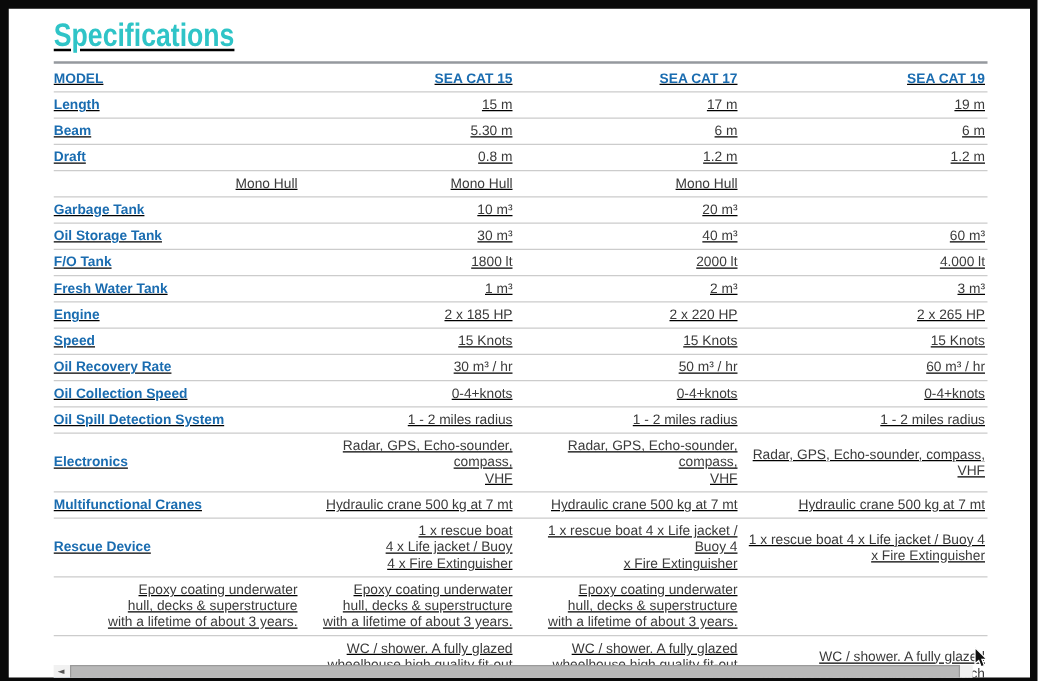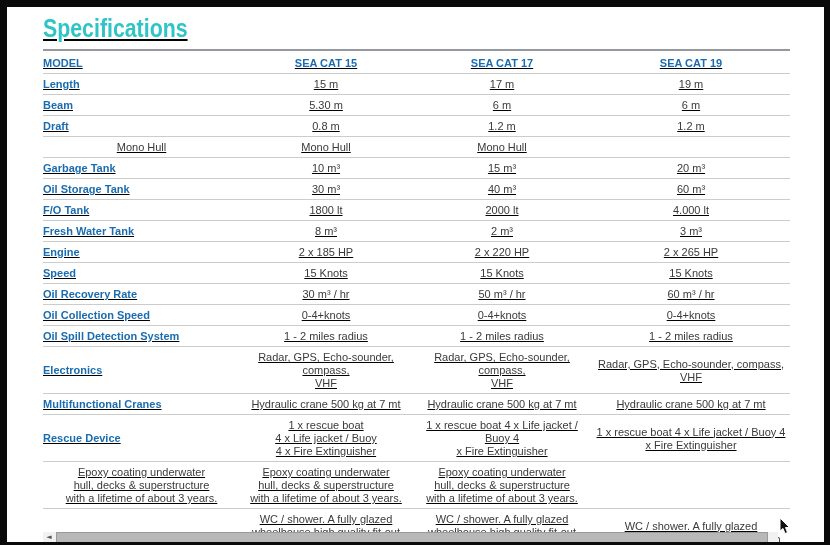--- a/index.html
+++ b/index.html
@@ -35,21 +35,21 @@
     align-items:center;
   }
   .cell{
     font-size:11px;line-height:13px;
     padding:4px 2px 3px 2px;
   }
   .cell.label{
     color:#1a6cb0;font-weight:700;text-align:left;padding-left:0;
   }
   .cell.val{
-    color:#3a3a3a;text-align:center;white-space:pre-line;
+    color:#3a3a3a;text-align:right;white-space:pre-line;
   }
   .trow.header .cell.val{color:#1a6cb0;font-weight:700;}
   .hscrollbar{
     position:absolute;left:36px;bottom:-1px;
     width:735px;height:11px;
     display:flex;align-items:stretch;
     background:#f1f1f1;
   }
   .sb-btn{
     width:12px;height:11px;
@@ -107,38 +107,37 @@
           <div class="cell val">1.2 m</div>
         </div>
         <div class="trow">
           <div class="cell val">Mono Hull</div>
           <div class="cell val">Mono Hull</div>
           <div class="cell val">Mono Hull</div>
         </div>
         <div class="trow">
           <div class="cell label">Garbage Tank</div>
           <div class="cell val">10 m³</div>
-          <div class="cell val">15 m³</div>
           <div class="cell val">20 m³</div>
         </div>
         <div class="trow">
           <div class="cell label">Oil Storage Tank</div>
           <div class="cell val">30 m³</div>
           <div class="cell val">40 m³</div>
           <div class="cell val">60 m³</div>
         </div>
         <div class="trow">
           <div class="cell label">F/O Tank</div>
           <div class="cell val">1800 lt</div>
           <div class="cell val">2000 lt</div>
           <div class="cell val">4.000 lt</div>
         </div>
         <div class="trow">
           <div class="cell label">Fresh Water Tank</div>
-          <div class="cell val">8 m³</div>
+          <div class="cell val">1 m³</div>
           <div class="cell val">2 m³</div>
           <div class="cell val">3 m³</div>
         </div>
         <div class="trow">
           <div class="cell label">Engine</div>
           <div class="cell val">2 x 185 HP</div>
           <div class="cell val">2 x 220 HP</div>
           <div class="cell val">2 x 265 HP</div>
         </div>
         <div class="trow">

